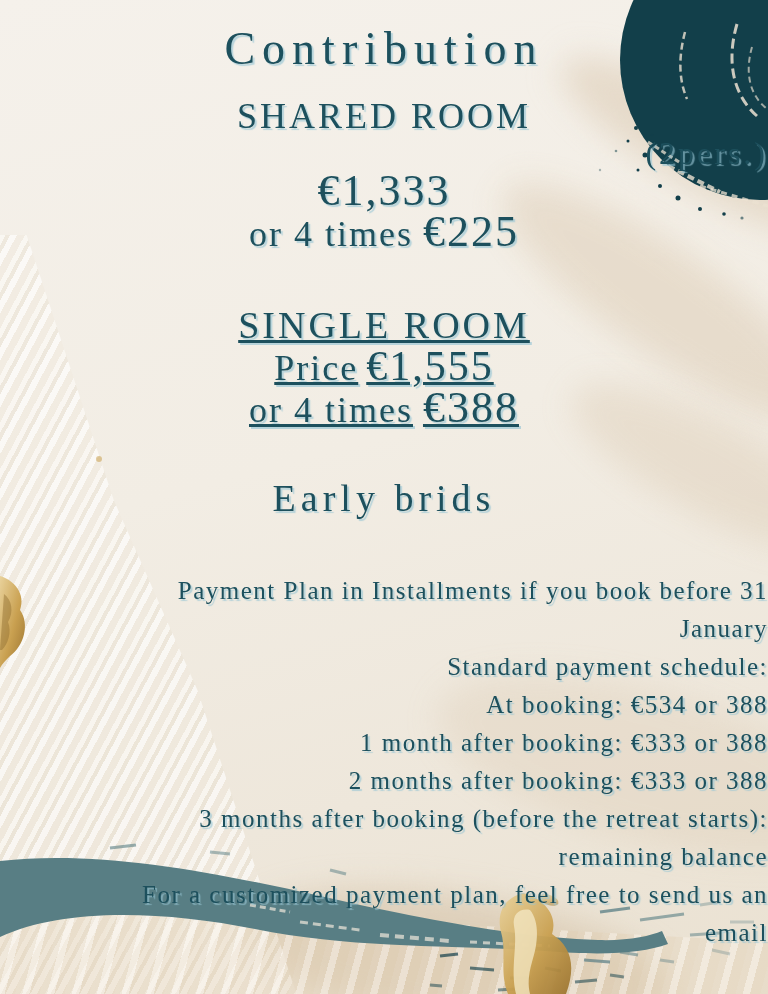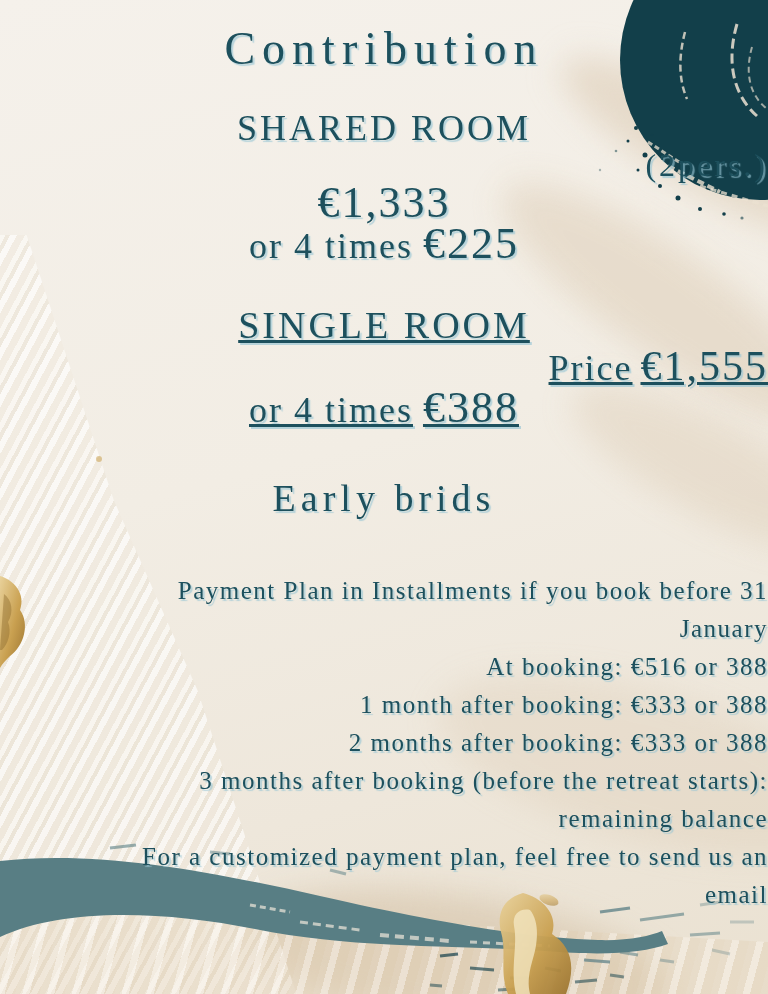--- a/index.html
+++ b/index.html
@@ -47,30 +47,30 @@
   
   svg.decor{position:absolute;inset:0;width:768px;height:994px;}
   
   .content{position:absolute;inset:0;z-index:5;text-align:center;color:var(--text-teal);}
   .content div,.content h1{text-shadow:2px 2px 1px var(--halo);}
   .title{
     position:absolute;top:26px;width:100%;
     font-size:46px;font-weight:normal;letter-spacing:7px;line-height:1;
   }
   .block{position:absolute;width:100%;}
-  .block-shared{top:96px;margin-top:12px;}
+  .block-shared{top:96px;}
   .block-single{top:304px;text-decoration:underline;}
   .block-early{top:476px;}
   .heading{font-size:36px;letter-spacing:3px;line-height:40px;}
   .heading-lg{font-size:38px;letter-spacing:3px;line-height:42px;}
   .sub{font-size:32px;letter-spacing:3px;line-height:34px;text-align:right;}
   .price-big{font-size:44px;letter-spacing:2px;line-height:42px;}
   .inst{font-size:36px;letter-spacing:2px;line-height:40px;}
   .inst .amount{font-size:44px;margin-left:10px;}
-  .price-line{font-size:36px;letter-spacing:2px;line-height:40px;text-align:right;}
+  .price-line{font-size:36px;letter-spacing:2px;line-height:40px;}
   .price-line .amount{font-size:42px;margin-left:8px;}
   .early-heading{font-size:38px;letter-spacing:5px;line-height:44px;}
   .early-status{font-size:36px;letter-spacing:4px;line-height:42px;}
   .payment{position:absolute;top:572px;width:100%;text-align:right;}
   .pp-line{font-size:25px;letter-spacing:1.5px;line-height:38px;}
 </style>
 </head>
 <body>
 
 <div class="canvas">
@@ -187,21 +187,22 @@
       <div class="inst"><span>or 4 times</span><span class="amount">€388</span></div>
     </section>
 
     <section class="block block-early">
       <div class="early-heading">Early brids</div>
     </section>
 
     <section class="block payment">
       <div class="pp-line">Payment Plan in Installments if you book before 31</div>
       <div class="pp-line">January</div>
-      <div class="pp-line">At booking: €516 or 388</div>
+      <div class="pp-line">Standard payment schedule:</div>
+      <div class="pp-line">At booking: €534 or 388</div>
       <div class="pp-line">1 month after booking: €333 or 388</div>
       <div class="pp-line">2 months after booking: €333 or 388</div>
       <div class="pp-line">3 months after booking (before the retreat starts):</div>
       <div class="pp-line">remaining balance</div>
       <div class="pp-line">For a customized payment plan, feel free to send us an</div>
       <div class="pp-line">email</div>
     </section>
 
   </main>
 </div>

